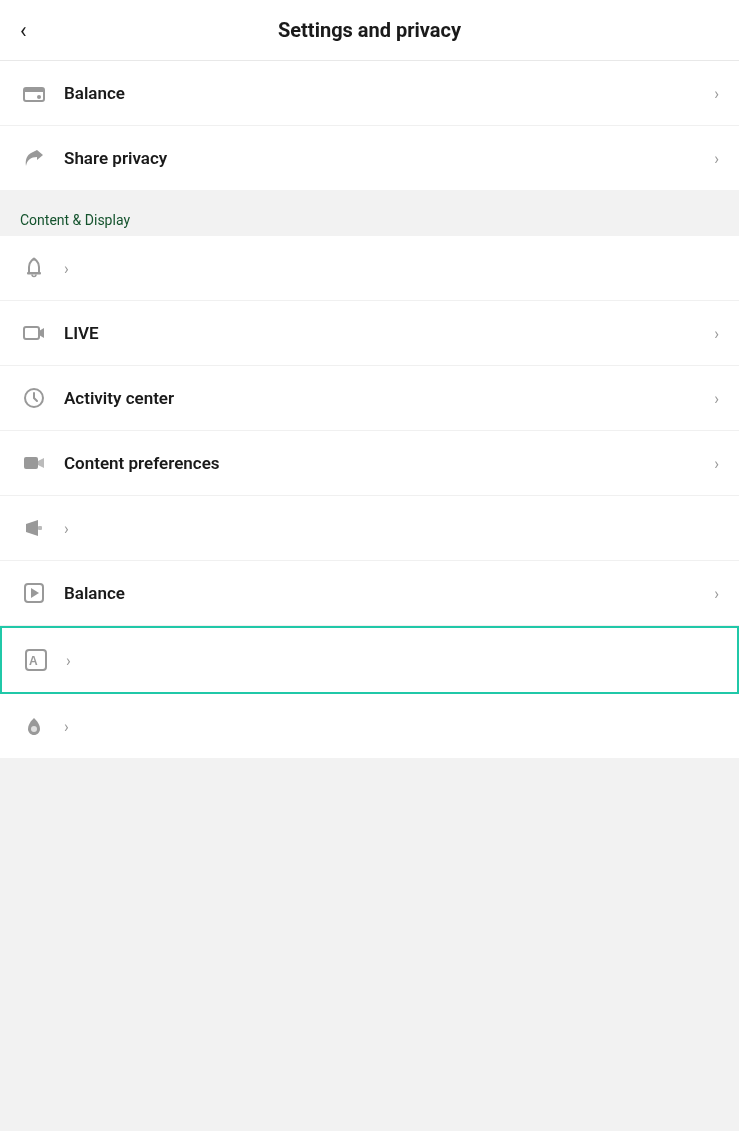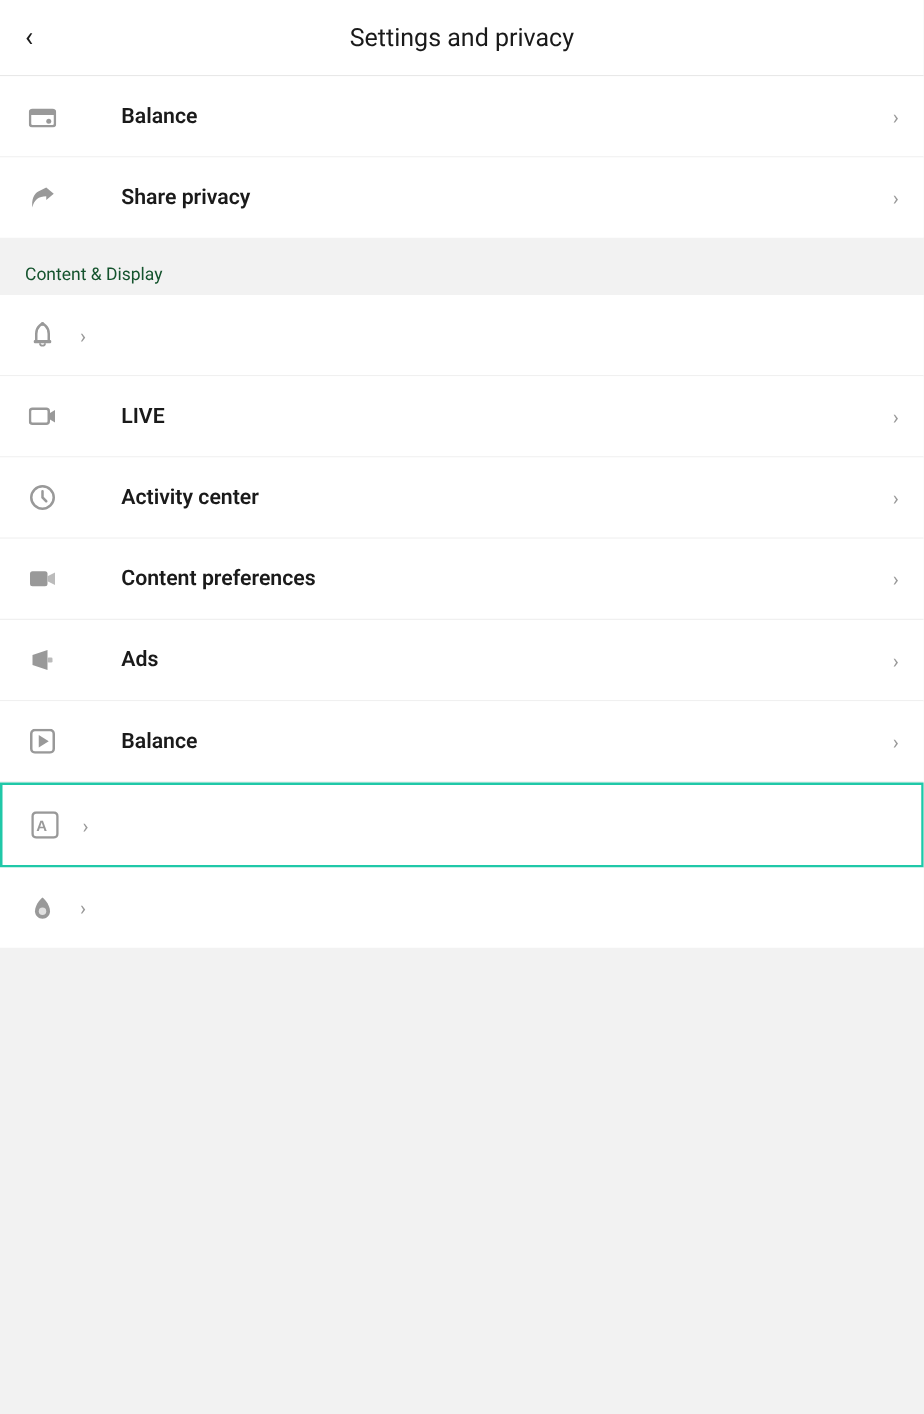--- a/index.html
+++ b/index.html
@@ -30,21 +30,21 @@
       cursor: pointer;
       font-weight: 400;
       position: absolute;
       left: 20px;
     }
 
     .header-title {
       flex: 1;
       text-align: center;
       font-size: 20px;
-      font-weight: 400;
+      font-weight: 700;
       color: #1a1a1a;
     }
 
     .section-card {
       background-color: #ffffff;
       margin-bottom: 10px;
     }
 
     .section-label {
       background-color: #f2f2f2;
@@ -78,21 +78,20 @@
       color: #999999;
       font-size: 18px;
       flex-shrink: 0;
     }
 
     .menu-item-label {
       flex: 1;
       font-size: 17px;
       font-weight: 600;
       color: #1a1a1a;
-      margin-left: 33px;
     }
 
     .menu-item-chevron {
       color: #999999;
       font-size: 16px;
     }
   </style>
 </head>
 <body>
 
@@ -173,21 +172,20 @@
       <span class="menu-item-chevron">›</span>
     </div>
 
     <div class="menu-item">
       <span class="menu-item-icon">
         <svg width="20" height="20" viewBox="0 0 20 20" fill="none">
           <polygon points="2,14 2,6 14,2 14,18" fill="#999"></polygon>
           <rect x="14" y="8" width="4" height="4" rx="1" fill="#bbb"></rect>
         </svg>
       </span>
-      <span class="menu-item-label">Ads</span>
       <span class="menu-item-chevron">›</span>
     </div>
 
     <div class="menu-item">
       <span class="menu-item-icon">
         <svg width="20" height="20" viewBox="0 0 20 20" fill="none">
           <rect x="1" y="1" width="18" height="18" rx="3" stroke="#999" stroke-width="2"></rect>
           <polygon points="7,5 7,15 15,10" fill="#999"></polygon>
         </svg>
       </span>

